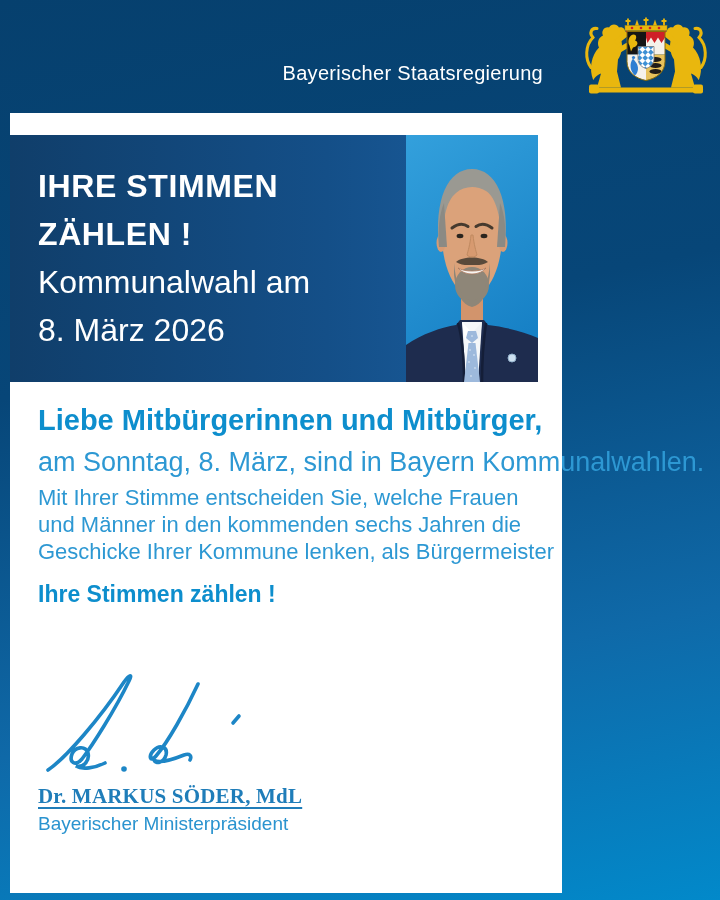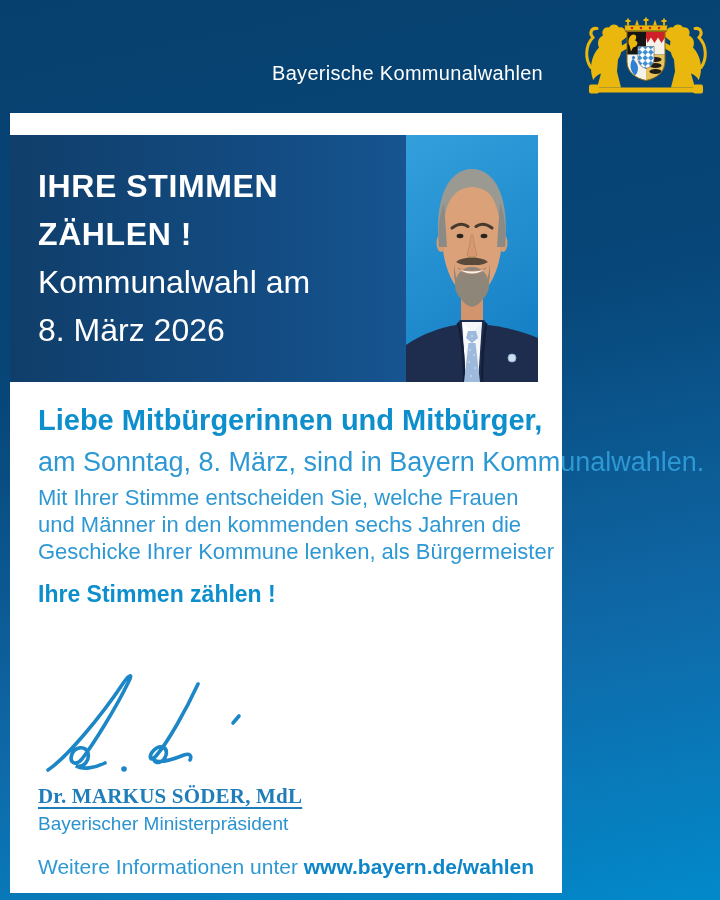--- a/index.html
+++ b/index.html
@@ -28,21 +28,21 @@
          text-decoration:underline;text-underline-offset:4px;text-decoration-thickness:1.5px;}
   .srole{position:absolute;left:28px;top:700px;font-size:19px;color:#2a93cf;}
   .foot{position:absolute;left:28px;top:742px;font-size:21px;color:#2d98d3;}
   .foot b{color:#0c86c8;}
 </style>
 </head>
 <body>
 
 <div class="page">
 
-  <div class="brand">Bayerische Kommunalwahlen</div>
+  <div class="brand">Bayerischer Staatsregierung</div>
 
   <svg class="crest" viewBox="0 0 126 82" xmlns="http://www.w3.org/2000/svg">
     <defs>
       <clipPath id="sh">
           <path d="M44 16 H82 V46 C82 57 73 63 63 65 C53 63 44 57 44 46 Z"></path>
         </clipPath>
       <pattern id="loz" width="8" height="8" patternUnits="userSpaceOnUse" patternTransform="rotate(45 0 0)">
         <rect width="8" height="8" fill="#ffffff"></rect>
         <rect width="4" height="4" fill="#3d90d4"></rect>
         <rect x="4" y="4" width="4" height="4" fill="#3d90d4"></rect>
@@ -181,15 +181,14 @@
         <path d="M8 104 C26 92 60 52 84 16 C89 9 93 7 89 15 C75 44 52 80 42 93 C35 101 29 96 32 88 C35 81 45 79 48 87 C50 95 43 102 36 100 C42 104 55 102 65 97"></path>
         <path d="M158 18 C146 44 128 76 116 90 C110 97 108 90 114 84 C120 78 128 81 126 89 C124 96 116 99 114 94 C119 98 134 93 144 89 C150 87 152 90 150 94"></path>
         <path d="M193 57 L199 50"></path>
       </g>
       <circle cx="84" cy="103" r="2.8" fill="#1d86c6"></circle>
     </svg>
 
     <div class="sname">Dr. MARKUS SÖDER, MdL</div>
     <div class="srole">Bayerischer Ministerpräsident</div>
 
-    <div class="foot"><span>Weitere Informationen unter </span><b>www.bayern.de/wahlen</b></div>
   </div>
 </div>
 
 </body></html>

